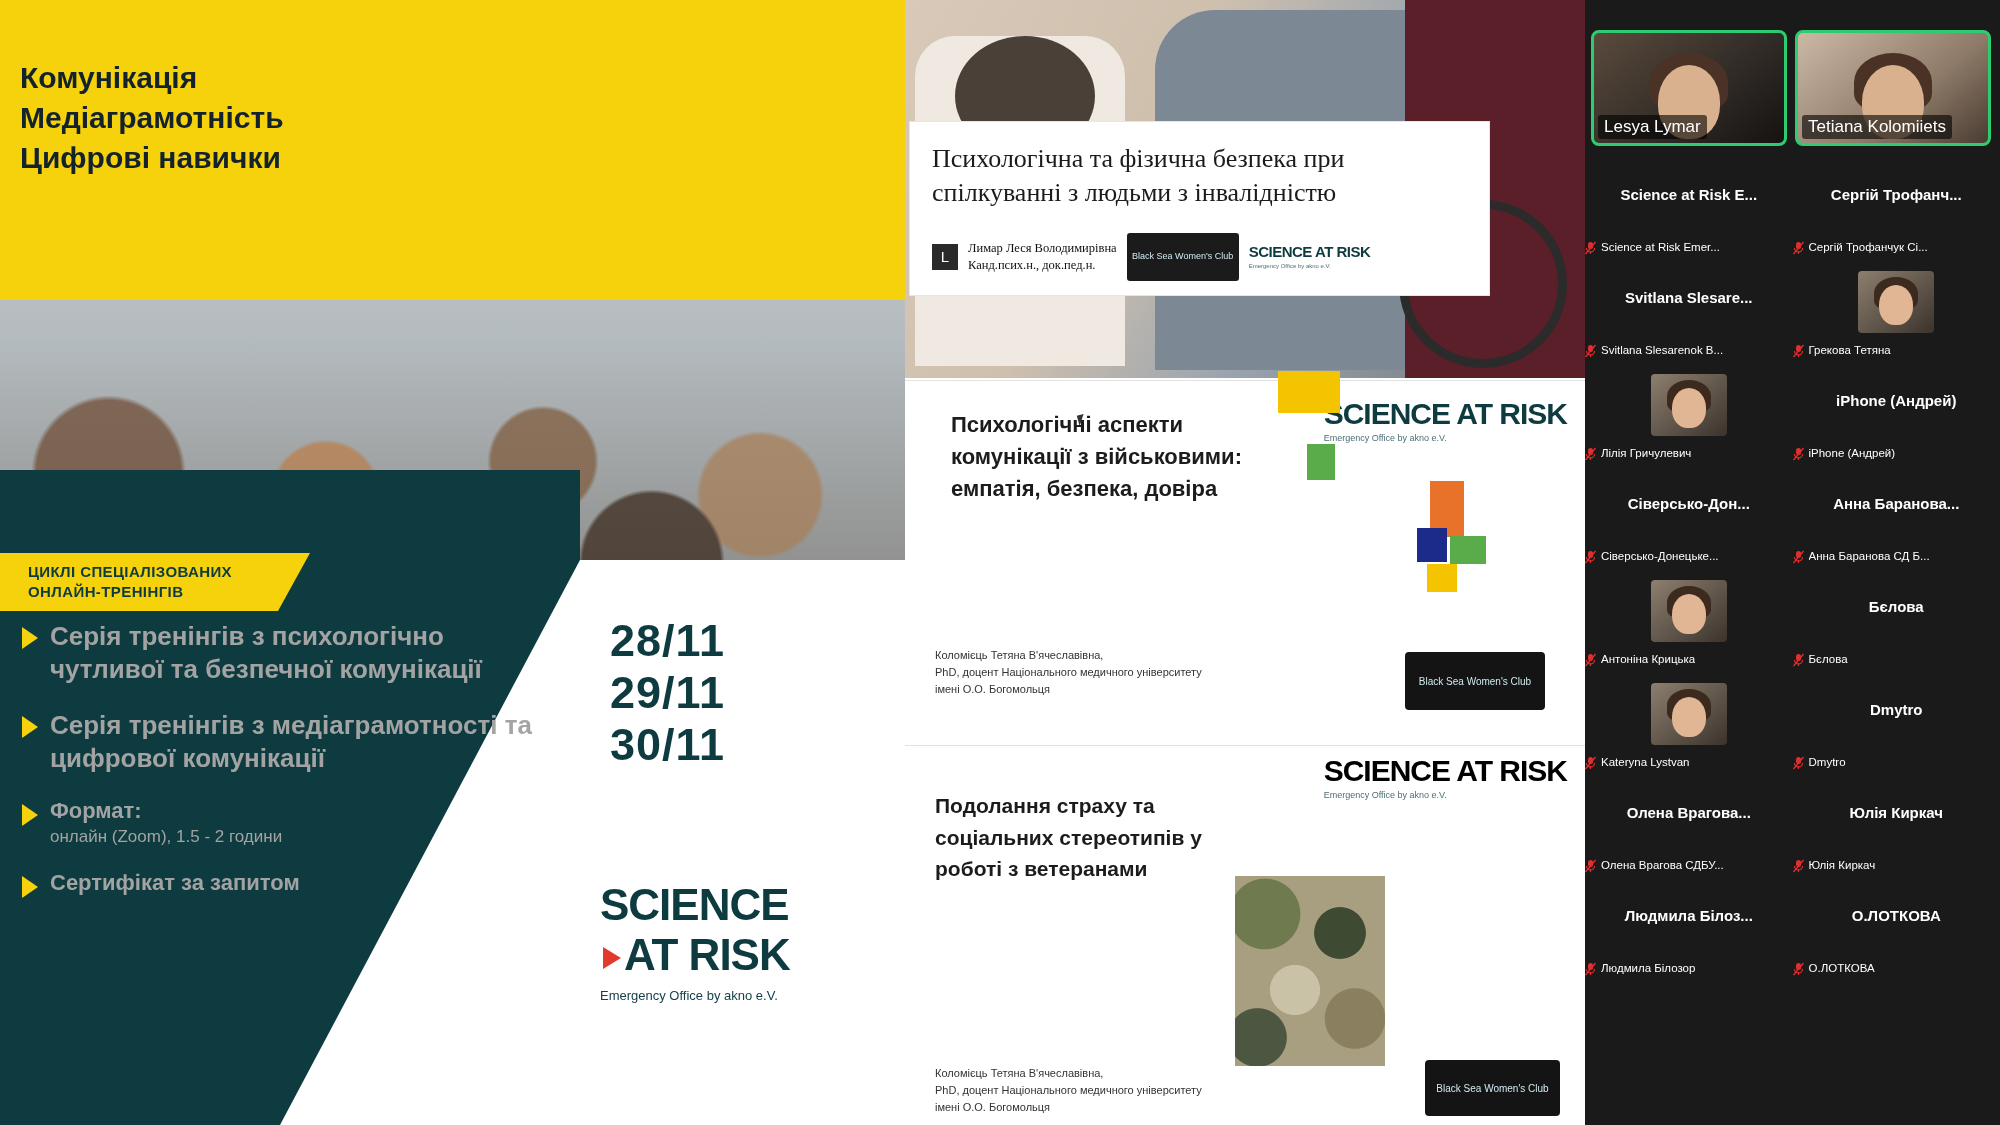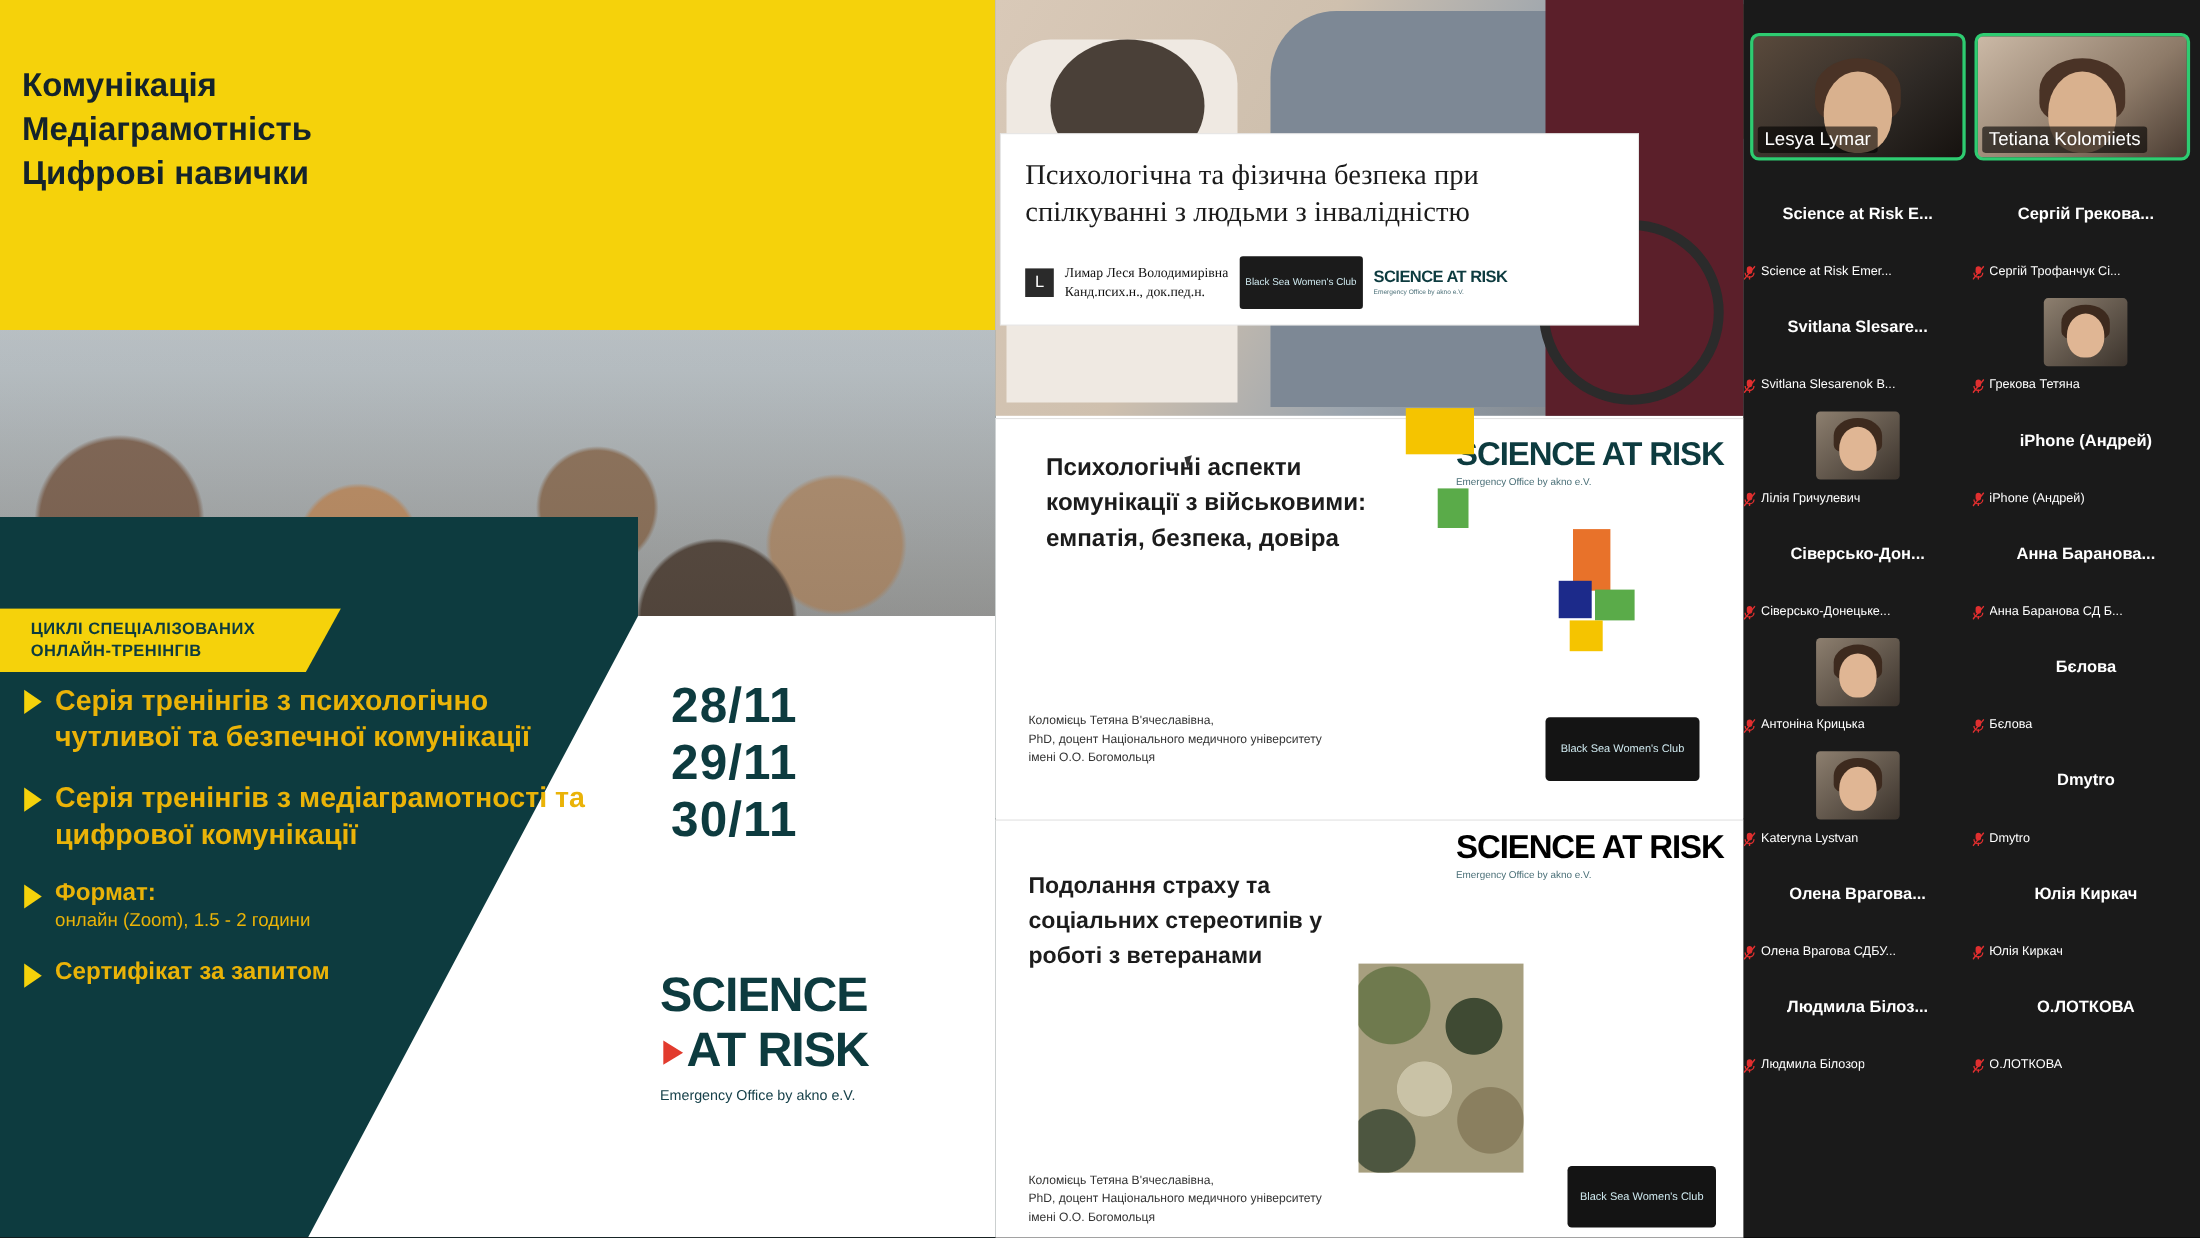--- a/index.html
+++ b/index.html
@@ -26,21 +26,21 @@
   .poster .yellow-wedge2{position:absolute;left:0;top:0;width:905px;height:300px;background:#f5d20b;
     clip-path:polygon(0 0,470 0,262 150,0 300);}
   .poster .teal-block{position:absolute;left:0;top:470px;width:580px;height:655px;background:#0d3b3f;
     clip-path:polygon(0 0,0 655,580 655,580 135);}
   .poster .white-diag{position:absolute;left:280px;top:560px;width:625px;height:565px;background:#fff;
     clip-path:polygon(300px 0,625px 0,625px 565px,0 565px);}
   .ptitle{position:absolute;left:20px;top:22px;color:#14232b;font-weight:bold;font-size:30px;line-height:1.33;margin-top:36px;}
   .ylabel{position:absolute;left:0px;top:553px;width:310px;background:#f5d20b;padding:9px 12px 10px 28px;
     color:#0d3b3f;font-weight:bold;font-size:15px;line-height:1.3;letter-spacing:.4px;
     clip-path:polygon(0 0,310px 0,278px 100%,0 100%);}
-  .bullets{position:absolute;left:22px;top:620px;width:540px;color:#eab308;}
+  .bullets{position:absolute;left:22px;top:620px;width:540px;color:#a3a3a3;}
   .bullet{display:flex;gap:12px;margin-bottom:22px;}
   .bullet .tri{flex:none;width:0;height:0;border-left:16px solid #f5d20b;border-top:11px solid transparent;border-bottom:11px solid transparent;margin-top:7px;}
   .bullet .btxt{font-size:26px;font-weight:bold;line-height:1.28;}
   .sub .btxt{font-size:22px;}
   .sub .small{font-weight:normal;font-size:17px;margin-top:2px;}
   .dates{position:absolute;left:610px;top:615px;color:#0d3b3f;font-weight:bold;font-size:45px;line-height:1.15;letter-spacing:1px;}
   .dates .g2{margin-top:24px;}
   .sar-logo{position:absolute;left:600px;top:880px;color:#0d3b3f;}
   .sar-logo .l1{font-size:44px;font-weight:bold;letter-spacing:-1px;}
   .sar-logo .l2{font-size:44px;font-weight:bold;letter-spacing:-1px;}
@@ -285,21 +285,21 @@
                   <rect x="3" y="1" width="5" height="7" rx="2.5" fill="#e02f2f"></rect>
                   <path d="M1.5 7 a4 4 0 0 0 8 0" stroke="#e02f2f" stroke-width="1.2" fill="none"></path>
                   <line x1="5.5" y1="10" x2="5.5" y2="13" stroke="#e02f2f" stroke-width="1.2"></line>
                   <line x1="0.5" y1="13" x2="10.5" y2="1" stroke="#e02f2f" stroke-width="1.3"></line>
                 </svg>
               </span>
               <span class="txt">Science at Risk Emer...</span>
             </div>
           </div>
           <div class="pcell">
-            <div class="nm-center">Сергій Грекова...</div>
+            <div class="nm-center">Сергій Трофанч...</div>
             <div class="badge">
               <span class="mic">
                 <svg width="11" height="14" viewBox="0 0 11 14">
                   <rect x="3" y="1" width="5" height="7" rx="2.5" fill="#e02f2f"></rect>
                   <path d="M1.5 7 a4 4 0 0 0 8 0" stroke="#e02f2f" stroke-width="1.2" fill="none"></path>
                   <line x1="5.5" y1="10" x2="5.5" y2="13" stroke="#e02f2f" stroke-width="1.2"></line>
                   <line x1="0.5" y1="13" x2="10.5" y2="1" stroke="#e02f2f" stroke-width="1.3"></line>
                 </svg>
               </span>
               <span class="txt">Сергій Трофанчук Сі...</span>

